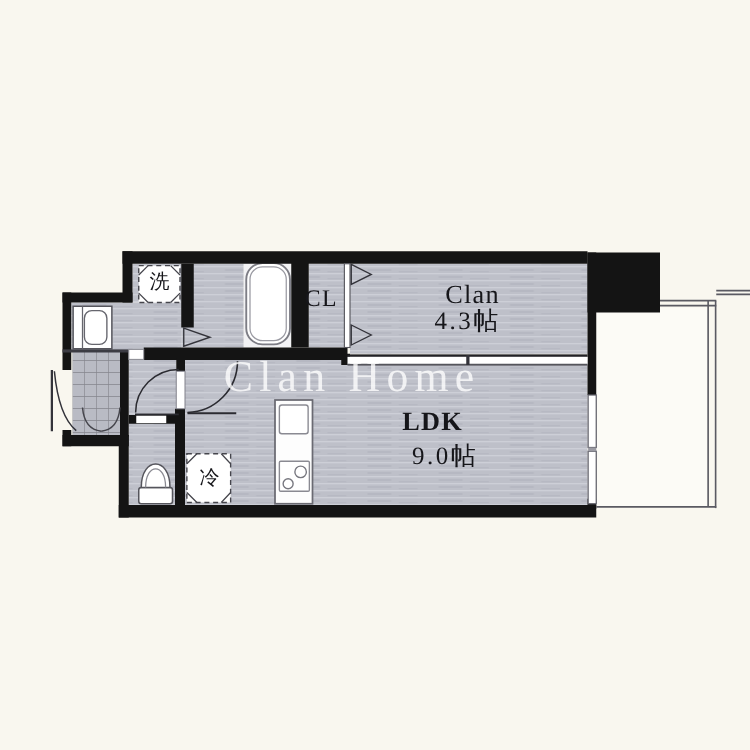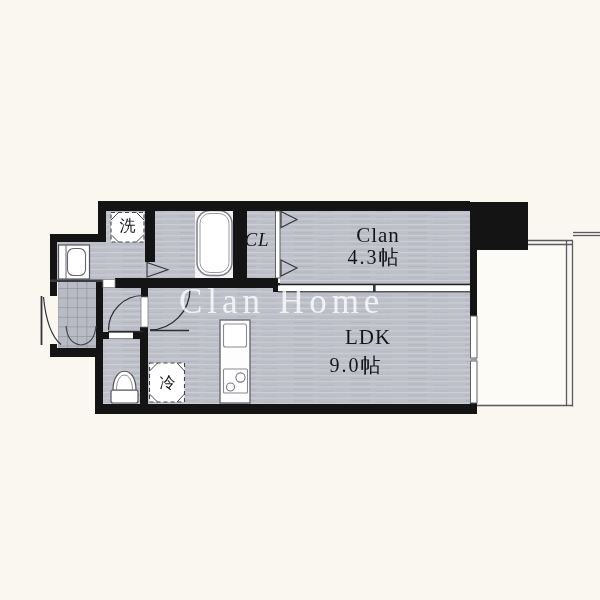--- a/index.html
+++ b/index.html
@@ -14,21 +14,21 @@
   .txt{
     position:absolute;
     color:#16161a;
     text-align:center;
     line-height:1.08;
     white-space:nowrap;
     z-index:30;
   }
   .room-name{font-size:21px;letter-spacing:1px;}
   .room-size{font-size:20px;letter-spacing:2px;}
-  .cl-label{font-size:19px;letter-spacing:1px;font-style:italic;}
+  .cl-label{font-size:19px;letter-spacing:1px;}
   .small-label{font-size:16px;}
   #watermark{
     position:absolute;
     left:179px;top:282px;
     font-size:35px;
     letter-spacing:5px;
     color:rgba(255,255,255,0.78);
     z-index:40;
     white-space:nowrap;
   }
@@ -159,21 +159,21 @@
   </g>
 </svg>
 
 <div class="txt room-name" style="left:280px;top:224px;width:196px;">
   <div>Clan</div>
 </div>
 <div class="txt room-size" style="left:280px;top:247px;width:188px;">
   <div>4.3帖</div>
 </div>
 
-<div class="txt room-name" style="left:306px;top:326px;width:124px;">
+<div class="txt room-name" style="left:284px;top:326px;width:124px;font-weight:bold;">
   <div>LDK</div>
 </div>
 <div class="txt room-size" style="left:294px;top:355px;width:124px;">
   <div>9.0帖</div>
 </div>
 
 <div class="txt cl-label" style="left:242px;top:230px;width:30px;">
   <span>CL</span>
 </div>
 

